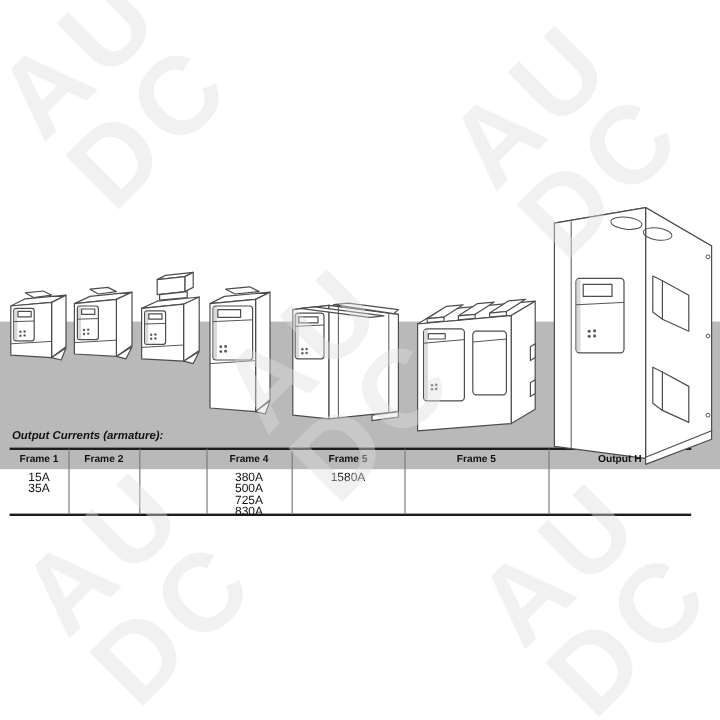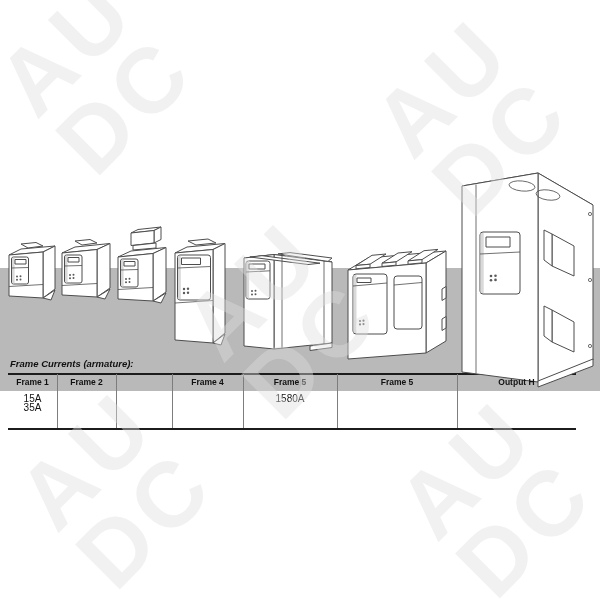--- a/index.html
+++ b/index.html
@@ -223,34 +223,40 @@
       <path class="f" d="M88,60 L96,64 L96,96 L88,90 Z"></path>
       <path class="f" d="M96,140 L118,152 L118,182 L96,172 Z"></path>
       <path class="f" d="M88,136 L96,140 L96,172 L88,166 Z"></path>
     </g>
     <circle class="l" cx="134" cy="44" r="1.6"></circle>
     <circle class="l" cx="134" cy="110" r="1.6"></circle>
     <circle class="l" cx="134" cy="176" r="1.6"></circle>
     <path class="f" d="M82,211 L137,189 L137,196 L82,217 Z"></path>
   </svg>
 
-  <div class="section-label">Frame Currents (armature):</div>
+  <div class="section-label">Output Currents (armature):</div>
 
   <div class="col c0">
     <div class="hdr">Frame 1</div>
     <div class="vals">
       <div class="val">15A</div>
       <div class="val">35A</div>
     </div>
   </div>
   <div class="col c1">
     <div class="hdr">Frame 2</div>
   </div>
   <div class="col c3">
     <div class="hdr">Frame 4</div>
+    <div class="vals">
+      <div class="val">380A</div>
+      <div class="val">500A</div>
+      <div class="val">725A</div>
+      <div class="val">830A</div>
+    </div>
   </div>
   <div class="col c4">
     <div class="hdr">Frame 5</div>
     <div class="vals">
       <div class="val">1580A</div>
     </div>
   </div>
   <div class="col c5">
     <div class="hdr">Frame 5</div>
   </div>

